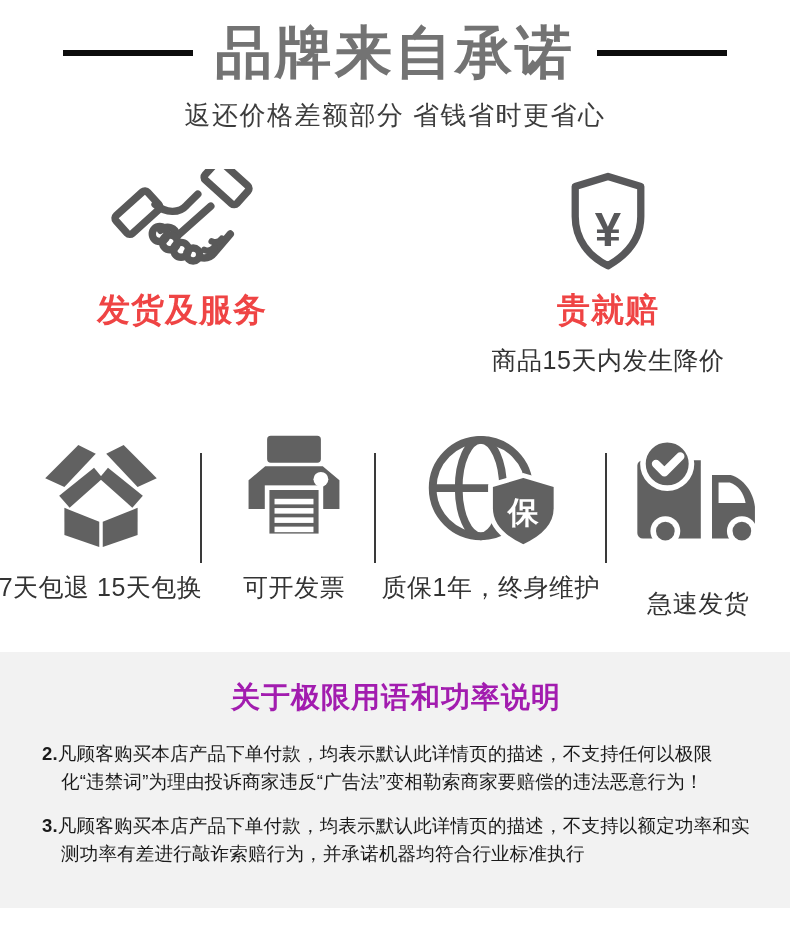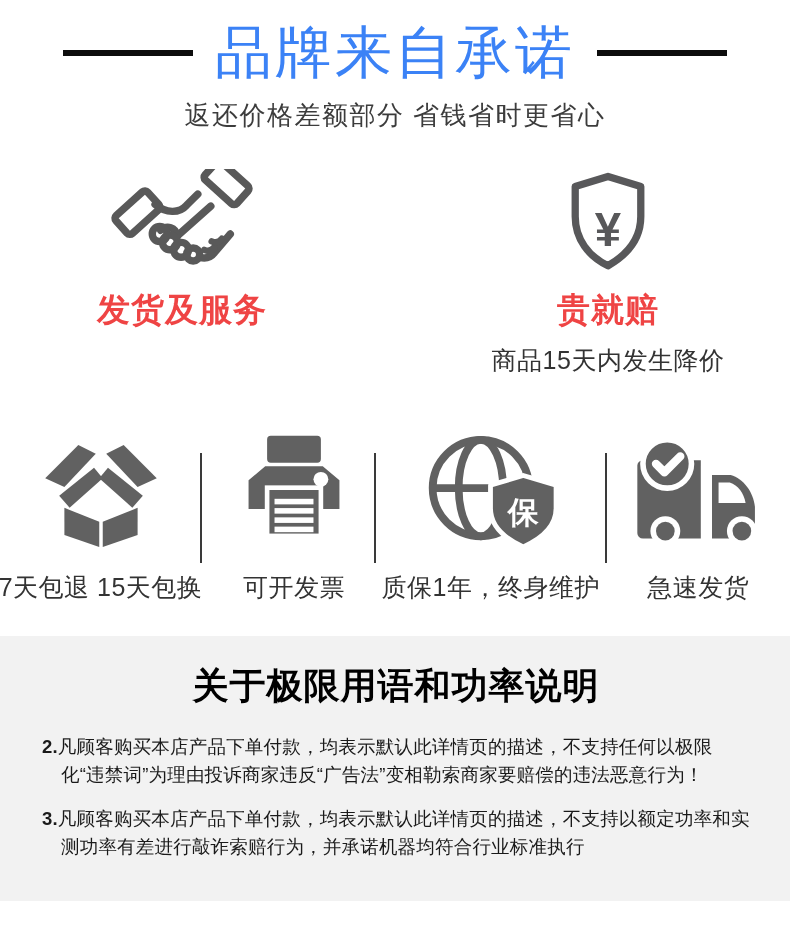--- a/index.html
+++ b/index.html
@@ -4,41 +4,41 @@
 <style>
   * { margin:0; padding:0; box-sizing:border-box; }
   html,body { background:#fff; }
   body { font-family:"Liberation Sans","DejaVu Sans",sans-serif; }
   .page { width:790px; height:925px; overflow:hidden; background:#fff; margin:0 auto; }
 
   
   .header { padding-top:20px; text-align:center; }
   .title-row { display:flex; align-items:center; justify-content:center; gap:22px; }
   .title-line { width:130px; height:6px; background:#0d0d0d; }
-  .page-title { font-size:57px; font-weight:400; color:#3b82f6; letter-spacing:3px; line-height:1.15; }
+  .page-title { font-size:57px; font-weight:700; color:#737373; letter-spacing:3px; line-height:1.15; }
   .subtitle { margin-top:12px; font-size:26px; color:#3c3c3c; letter-spacing:1.5px; font-weight:400; }
 
   
   .features { display:flex; justify-content:space-between; padding:0 12px; margin-top:38px; }
   .feature { width:340px; display:flex; flex-direction:column; align-items:center; text-align:center; }
   .feature-icon { height:102px; display:flex; align-items:flex-end; justify-content:center; }
   .feature-title { margin-top:15px; font-size:33px; font-weight:800; color:#ef4444; letter-spacing:1px; }
   .feature-desc { margin-top:8px; font-size:25px; color:#333; line-height:38px; letter-spacing:0.5px; }
 
   
   .services { display:flex; margin-top:42px; }
   .service { position:relative; display:flex; flex-direction:column; align-items:center; }
-  .service.w1 { width:201px; } .service.w2 { width:167px;margin-left:12px; } .service.w3 { width:238px; } .service.w4 { width:189px; }
+  .service.w1 { width:201px; } .service.w2 { width:167px;margin-left:12px; } .service.w3 { width:238px; } .service.w4 { width:189px;gap:16px; }
   .service:not(:last-child)::after { content:""; position:absolute; right:-1px; top:32px; width:2px; height:110px; background:#3a3a3a; }
   .service-icon { height:138px; display:flex; align-items:center; justify-content:center; }
   .service-label { margin-top:12px; font-size:25px; color:#333; letter-spacing:0.5px; white-space:nowrap; }
 
   
   .disclaimer { margin-top:32px; background:#f2f2f2; padding:26px 40px 40px 42px; min-height:245px; }
-  .disclaimer-title { text-align:center; font-size:36px; font-weight:800; color:#000000; letter-spacing:1px; }
+  .disclaimer-title { text-align:center; font-size:29px; font-weight:800; color:#a21caf; letter-spacing:1px; }
   .disclaimer-items { margin-top:22px; }
   .disclaimer-item { font-size:18.5px; color:#1a1a1a; line-height:28px; margin-bottom:16px;
                      padding-left:19px; text-indent:-19px; letter-spacing:0.2px; }
   .disclaimer-item:last-child { margin-bottom:0; }
   .disclaimer-item b { font-weight:700; }
 </style>
 </head>
 <body>
 
 <div class="page">

